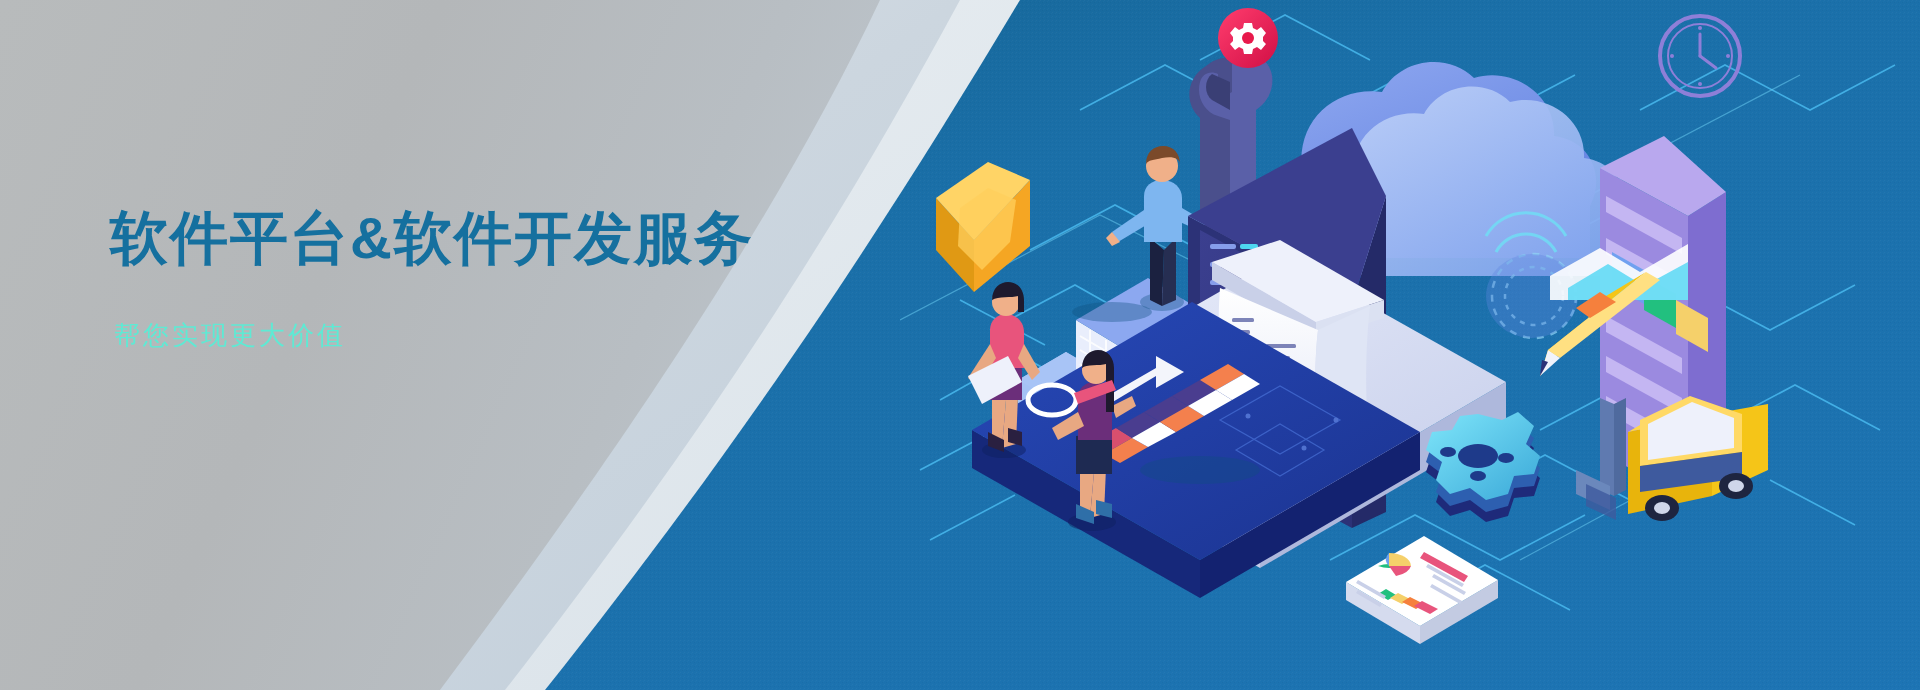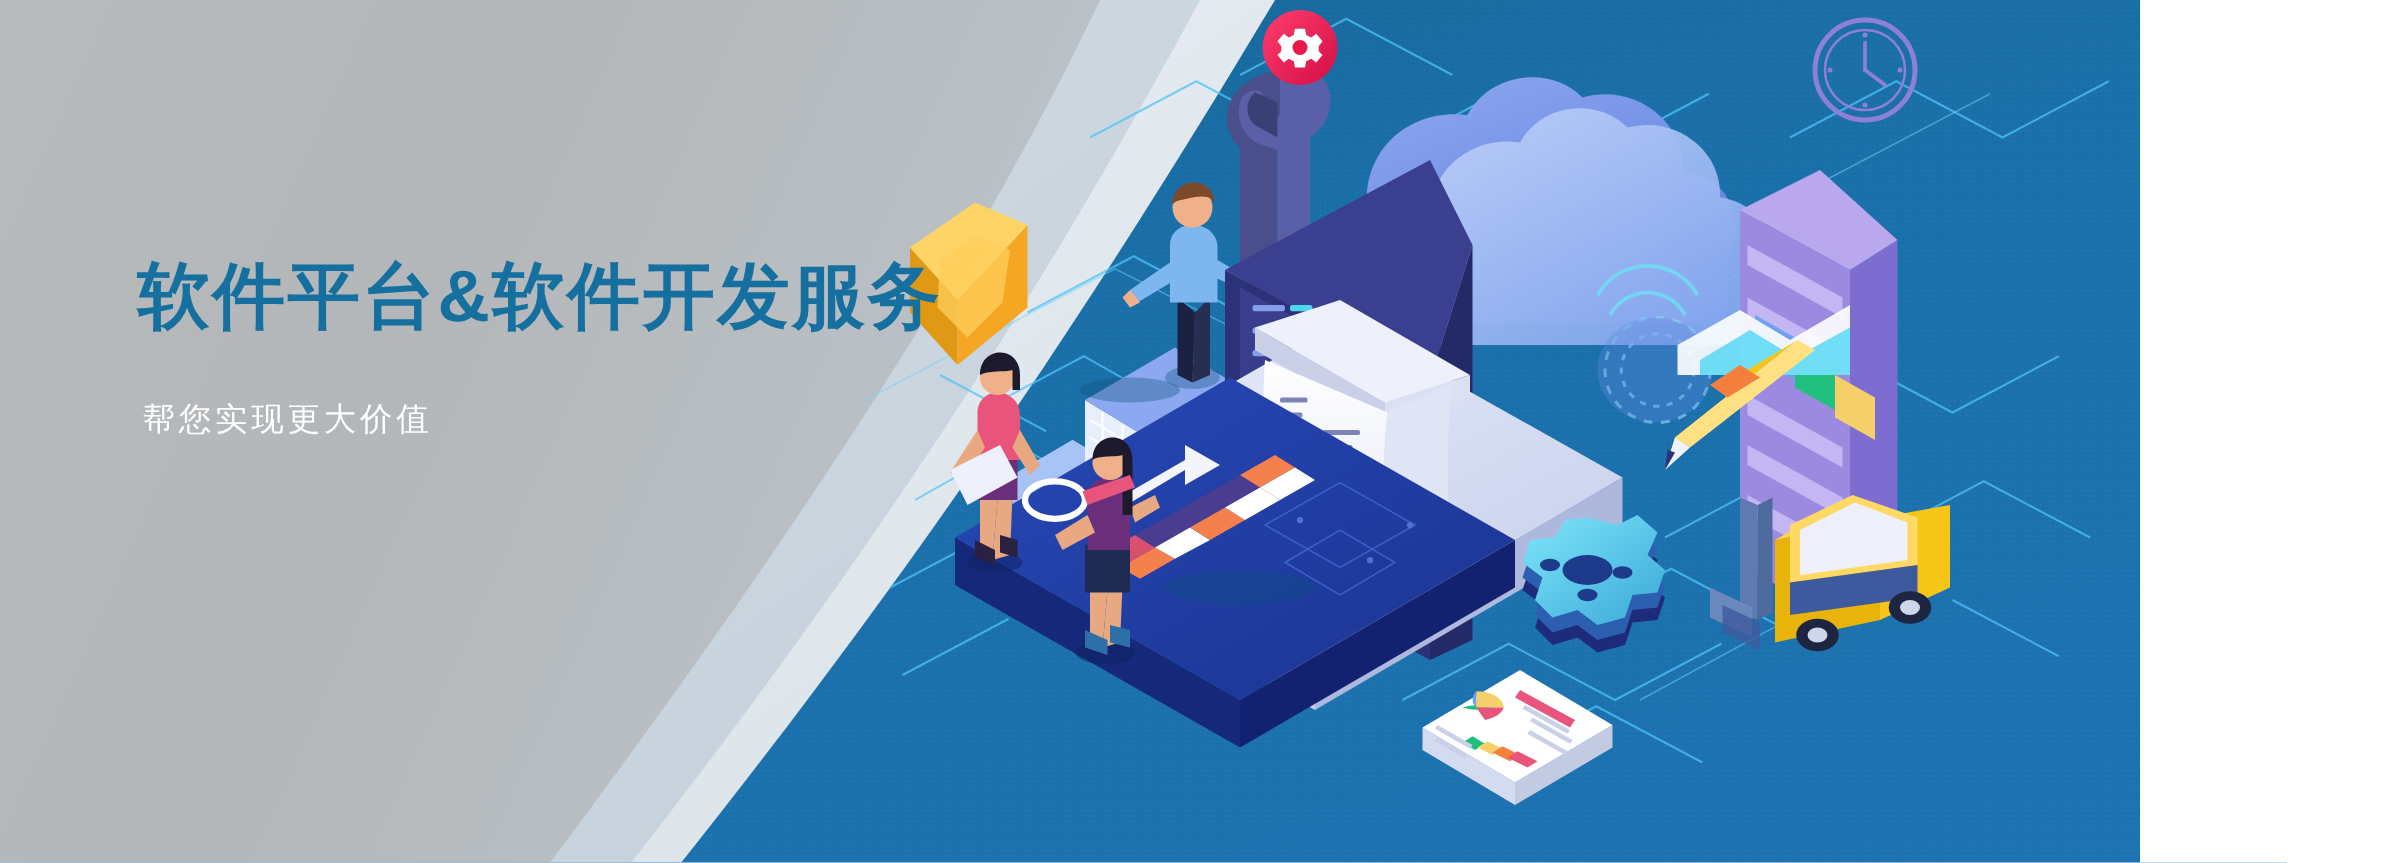--- a/index.html
+++ b/index.html
@@ -1,20 +1,20 @@
 <!DOCTYPE html>
 <html><head>
 <meta charset="utf-8">
 <style>
   html,body{margin:0;padding:0;background:#fff;}
   body{font-family:"Liberation Sans","DejaVu Sans",sans-serif;}
 
   #banner{
     position:relative;
-    width:1712px;
+    width:1920px;
     height:690px;
     overflow:hidden;
     background:#1a6fb0;
   }
 
   
   .bg-svg{position:absolute;inset:0;width:1920px;height:690px;display:block;}
 
   
   #text-block{
@@ -31,21 +31,21 @@
     color:#15709f;
     line-height:1.15;
     white-space:nowrap;
     font-family:"Liberation Sans","DejaVu Sans",sans-serif;
   }
   #banner-subtitle{
     margin:46px 0 0 4px;
     font-size:26px;
     font-weight:400;
     letter-spacing:3px;
-    color:#ffffff;
+    color:#5eead4;
     white-space:nowrap;
   }
 
   
   #illustration{
     position:absolute;
     right:0;
     top:0;
     width:1020px;
     height:690px;

